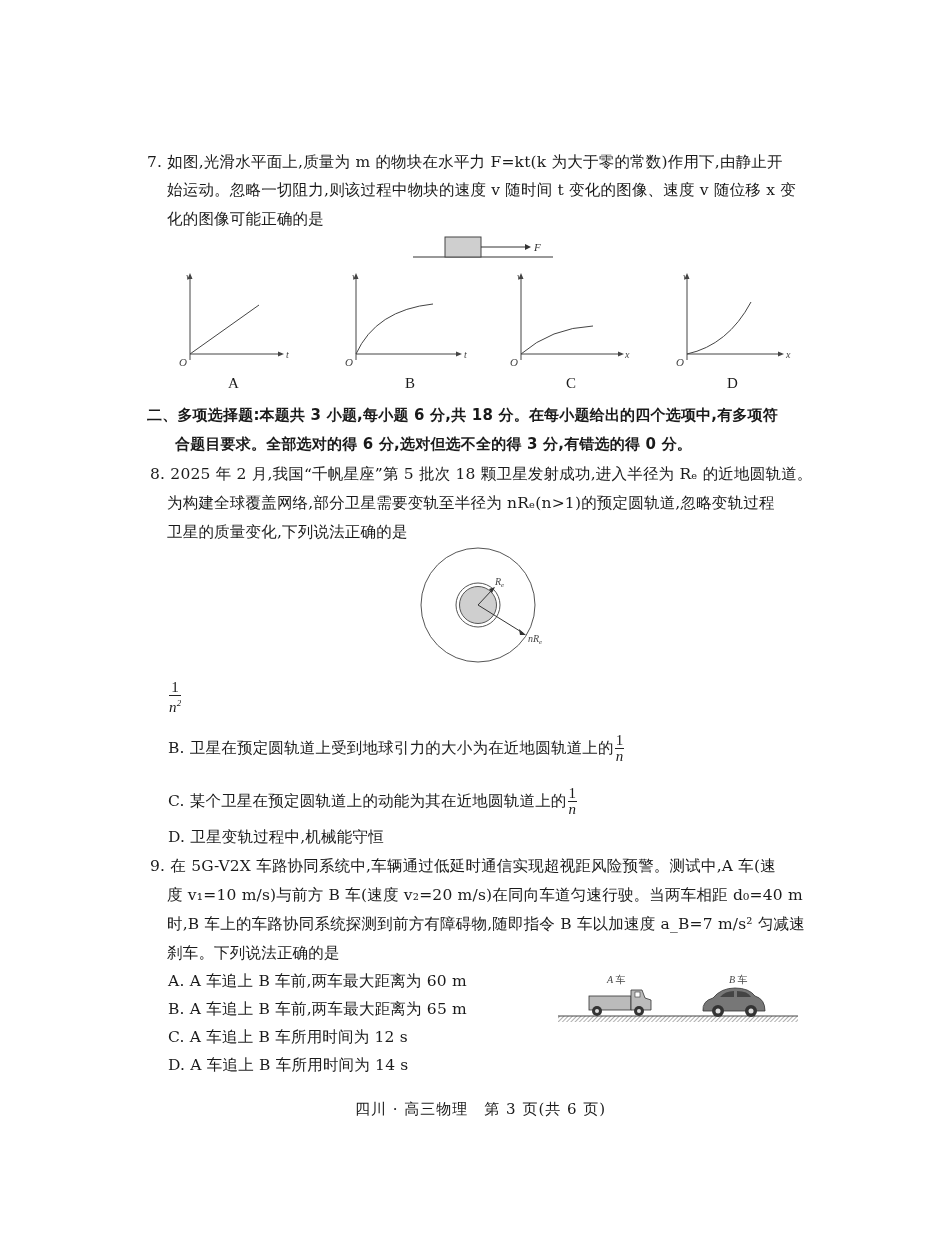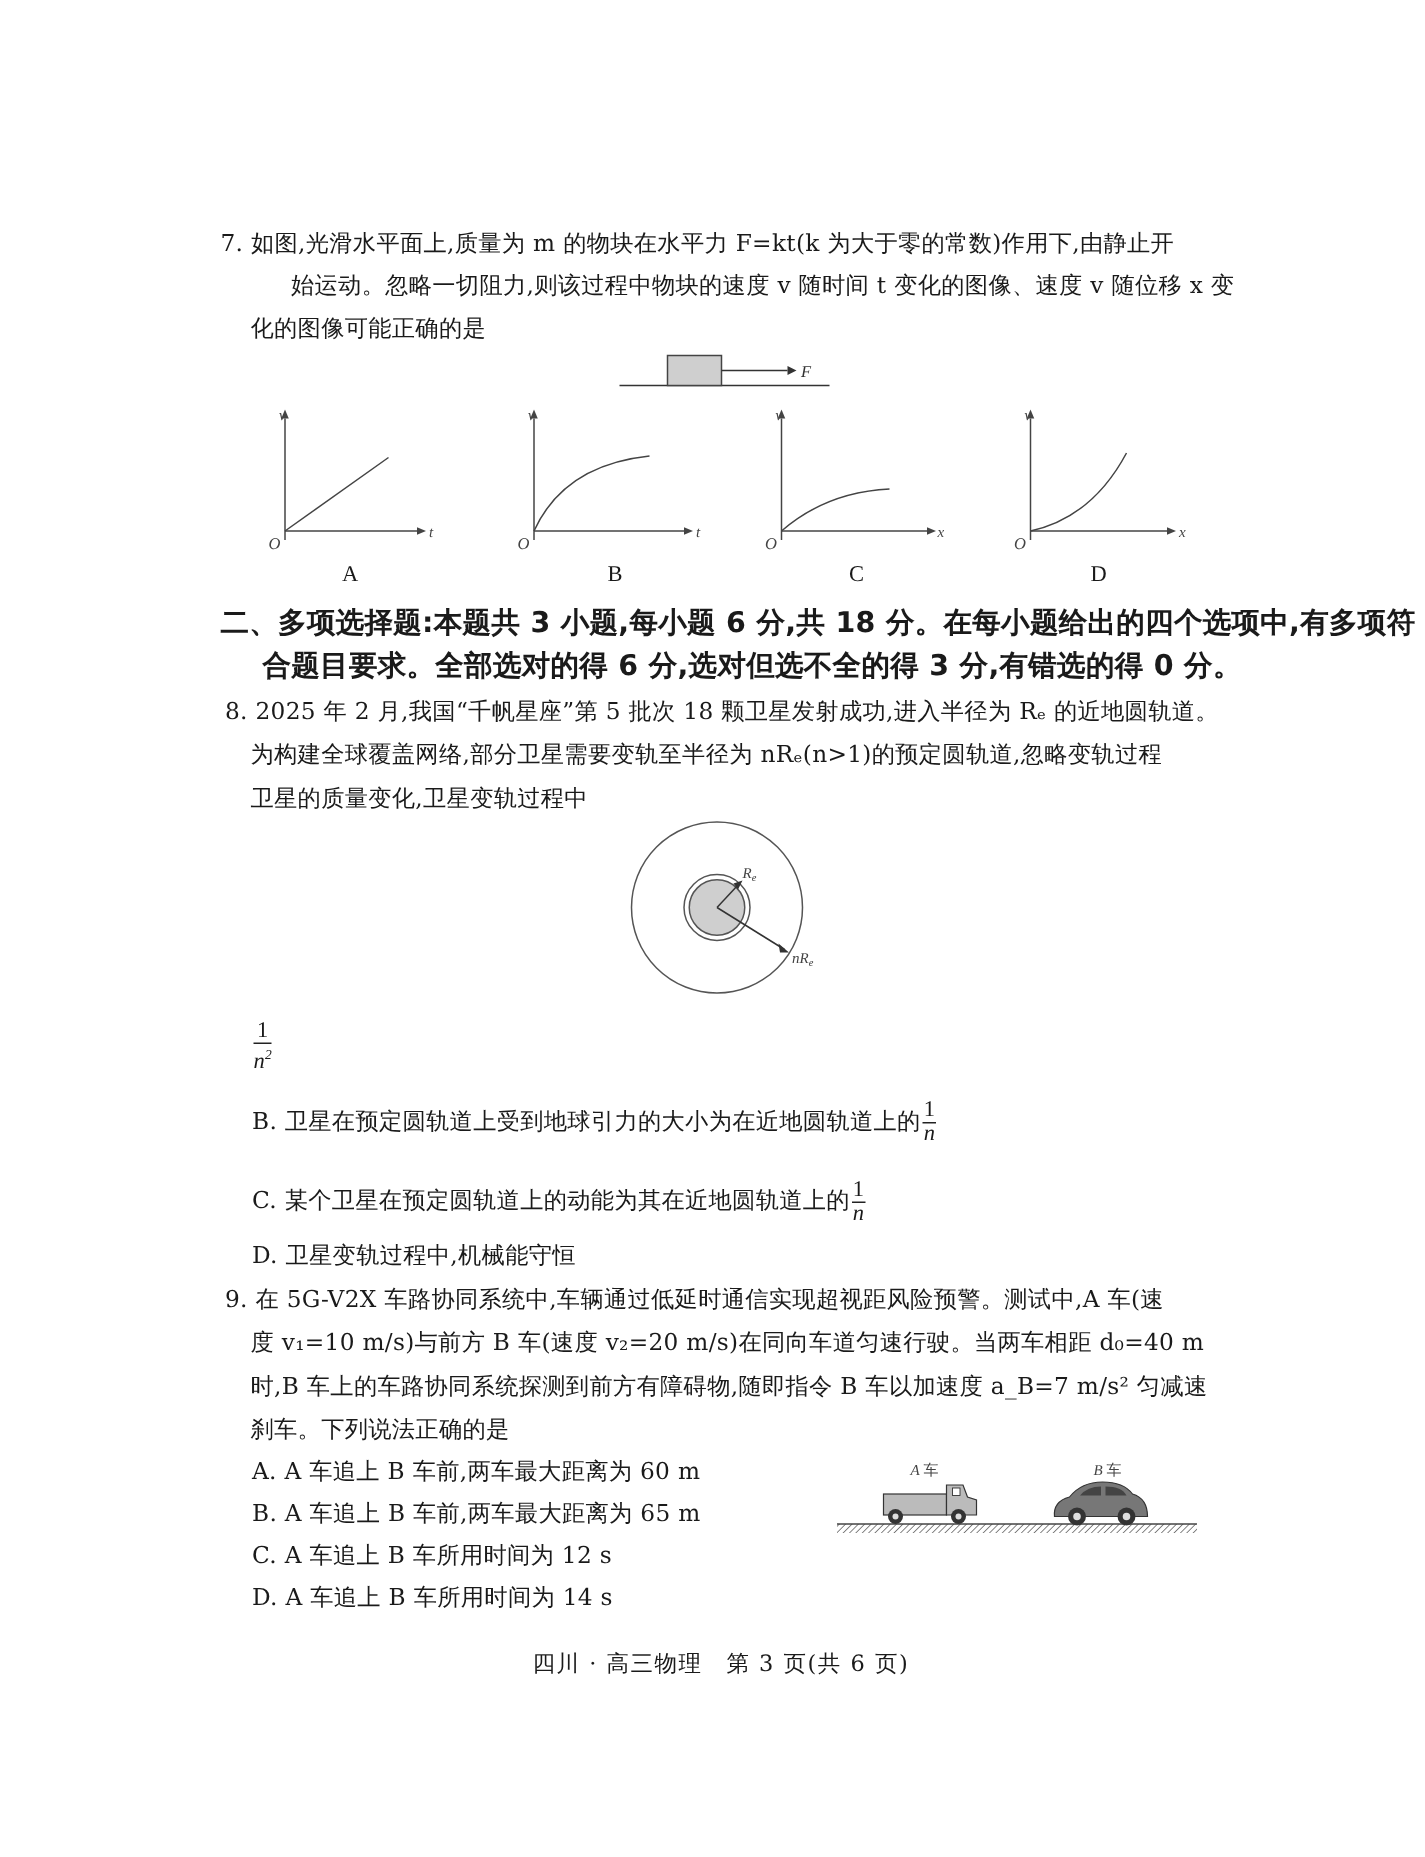--- a/index.html
+++ b/index.html
@@ -2,34 +2,34 @@
 <html><head>
 <meta charset="utf-8">
 <style>
   html, body { margin:0; padding:0; }
   body {
     width:950px; height:1238px; background:#fff; position:relative; overflow:hidden;
     font-family: "DejaVu Serif", "Liberation Serif", serif;
     color:#1a1a1a;
   }
   .line { position:absolute; font-size:15.5px; line-height:20px; white-space:nowrap; letter-spacing:0.2px; }
-  .bold { font-weight:bold; font-family: "DejaVu Sans", "Liberation Sans", sans-serif; font-size:19px; }
+  .bold { font-weight:bold; font-family: "DejaVu Sans", "Liberation Sans", sans-serif; font-size:15px; }
   .frac { display:inline-block; vertical-align:middle; text-align:center; font-family:"Liberation Serif", serif; font-size:15px; line-height:15px; margin-left:1px; }
   .frac .num { display:block; border-bottom:1px solid #222; padding:0 1px; }
   .frac .den { display:block; font-style:italic; }
   .frac sup { font-size:9px; }
   .opt-label { position:absolute; font-family:"Liberation Serif", serif; font-size:15px; }
   svg { position:absolute; overflow:visible; }
   .footer { position:absolute; font-size:15px; letter-spacing:1px; }
 </style>
 </head>
 <body>
 
 <div class="line" style="left:147px;top:152px;">7. 如图,光滑水平面上,质量为 m 的物块在水平力 F=kt(k 为大于零的常数)作用下,由静止开</div>
-<div class="line" style="left:167px;top:180px;margin-left:27px;">始运动。忽略一切阻力,则该过程中物块的速度 v 随时间 t 变化的图像、速度 v 随位移 x 变</div>
+<div class="line" style="left:167px;top:180px;">始运动。忽略一切阻力,则该过程中物块的速度 v 随时间 t 变化的图像、速度 v 随位移 x 变</div>
 <div class="line" style="left:167px;top:209px;">化的图像可能正确的是</div>
 
 <svg style="left:410px;top:234px;" width="150" height="26">
   <line x1="3" y1="23" x2="143" y2="23" stroke="#333" stroke-width="1"></line>
   <rect x="35" y="3" width="36" height="20" fill="#cfcfcf" stroke="#444" stroke-width="1"></rect>
   <line x1="71" y1="13" x2="115" y2="13" stroke="#333" stroke-width="1"></line>
   <polygon points="115,10 121,13 115,16" fill="#333"></polygon>
   <text x="124" y="17" font-size="11" font-style="italic" font-family="Liberation Serif, serif" fill="#333">F</text>
 </svg>
 
@@ -79,21 +79,21 @@
   <text x="113" y="88" font-size="10" font-style="italic" font-family="Liberation Serif, serif" fill="#444">x</text>
   <text x="3" y="96" font-size="11" font-style="italic" font-family="Liberation Serif, serif" fill="#444">O</text>
 </svg>
 <div class="opt-label" style="left:727px;top:375px;">D</div>
 
 <div class="line bold" style="left:147px;top:405px;">二、多项选择题:本题共 3 小题,每小题 6 分,共 18 分。在每小题给出的四个选项中,有多项符</div>
 <div class="line bold" style="left:175px;top:434px;">合题目要求。全部选对的得 6 分,选对但选不全的得 3 分,有错选的得 0 分。</div>
 
 <div class="line" style="left:150px;top:464px;">8. 2025 年 2 月,我国“千帆星座”第 5 批次 18 颗卫星发射成功,进入半径为 Rₑ 的近地圆轨道。</div>
 <div class="line" style="left:167px;top:493px;">为构建全球覆盖网络,部分卫星需要变轨至半径为 nRₑ(n&gt;1)的预定圆轨道,忽略变轨过程</div>
-<div class="line" style="left:167px;top:522px;">卫星的质量变化,卫星变轨过程中</div>
+<div class="line" style="left:167px;top:522px;">卫星的质量变化,下列说法正确的是</div>
 
 <svg style="left:415px;top:545px;" width="140" height="125">
   <circle cx="63" cy="60" r="57" fill="none" stroke="#555" stroke-width="1"></circle>
   <circle cx="63" cy="60" r="22" fill="none" stroke="#555" stroke-width="1"></circle>
   <circle cx="63" cy="60" r="18.5" fill="#cfcfcf" stroke="#555" stroke-width="1"></circle>
   <line x1="63" y1="60" x2="77" y2="45" stroke="#333"></line>
   <polygon points="74,44 80,42 77,48" fill="#333"></polygon>
   <line x1="63" y1="60" x2="108" y2="88" stroke="#333"></line>
   <polygon points="104,84 111,90 105,90" fill="#333"></polygon>
   <text x="80" y="40" font-size="10" font-style="italic" font-family="Liberation Serif, serif" fill="#444">R<tspan font-size="7" dy="2">e</tspan></text>

